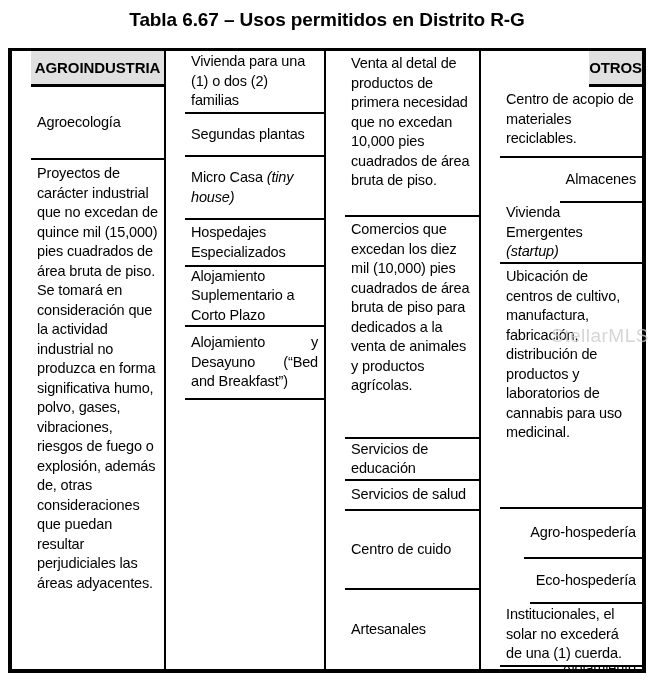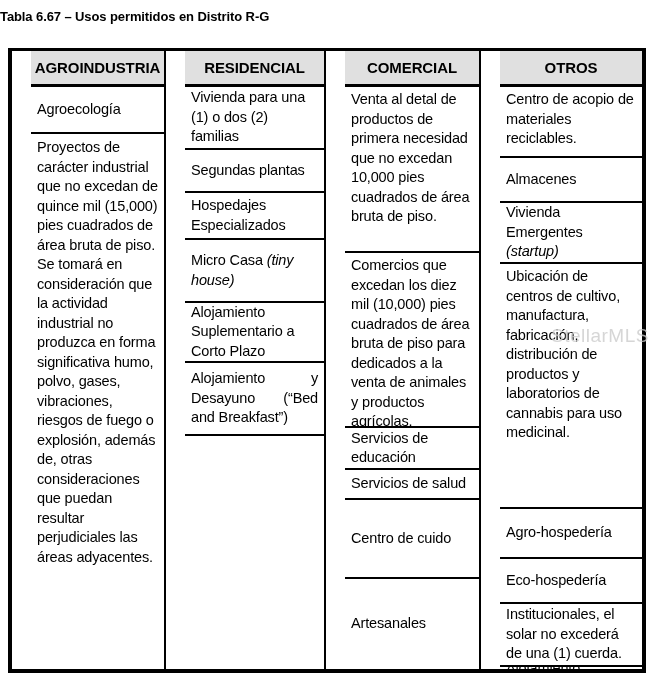--- a/index.html
+++ b/index.html
@@ -2,32 +2,32 @@
 <html><head>
 <meta charset="utf-8">
 <style>
   html,body { margin:0; padding:0; }
   body {
     width:654px; height:681px; background:#ffffff; position:relative;
     font-family:"Liberation Sans", sans-serif; color:#000;
     overflow:hidden;
   }
   .title {
-    margin-top:9px; width:654px; 
-    font-size:13px; font-weight:bold; letter-spacing:-0.1px;
+    margin-top:9px; width:654px; text-align:center;
+    font-size:19px; font-weight:bold; letter-spacing:-0.1px;
   }
   .tbl {
     position:absolute; left:8px; top:48px; width:638px; height:625px;
     border:4px solid #000; border-top-width:3px; box-sizing:border-box;
     background:#fff;
   }
   .cols { display:flex; width:100%; height:100%; }
   .col { display:flex; flex-direction:column; box-sizing:border-box;padding-left:19px; }
   .col.b { border-right:2px solid #000; }
-  .col1 { width:154px; } .col2 { width:160px; } .col3 { width:155px; } .col4 { flex:1; }
+  .col1 { width:154px; } .col2 { width:160px; } .col3 { width:155px; } .col4 { flex:1;align-items:flex-end; }
   .hdr {
     height:36px; box-sizing:border-box; flex:none;
     background:#e0e0e0; border-bottom:3px solid #000;
     display:flex; align-items:center; justify-content:center;
     font-weight:bold; font-size:15px; letter-spacing:-0.1px;
   }
   .cell {
     box-sizing:border-box; flex:none; border-bottom:2px solid #000;
     padding:2px 6px; font-size:14.5px; line-height:19.5px; letter-spacing:-0.15px;
     display:flex; align-items:flex-start; overflow:hidden;
@@ -48,59 +48,57 @@
 
 <div class="title">Tabla 6.67 – Usos permitidos en Distrito R-G</div>
 
 <div class="wm">StellarMLS</div>
 
 <div class="tbl">
   <div class="cols">
 
     <div class="col col1 b">
       <div class="hdr">AGROINDUSTRIA</div>
-      <div class="cell vc" style="height:47px">
+      <div class="cell vc" style="height:73px">
         <div class="t"><span>Agroecología</span></div>
       </div>
       <div class="cell grow" style="padding-top:4px">
         <div class="t"><span>Proyectos de carácter industrial que no excedan de quince mil (15,000) pies cuadrados de área bruta de piso. Se tomará en consideración que la actividad industrial no produzca en forma significativa humo, polvo, gases, vibraciones, riesgos de fuego o explosión, además de, otras consideraciones que puedan resultar perjudiciales las áreas adyacentes.</span></div>
       </div>
     </div>
 
     <div class="col col2 b">
-      <div class="hdr">RESIDENCIAL</div>
       <div class="cell vc" style="height:63px">
         <div class="t"><span>Vivienda para una (1) o dos (2) familias</span></div>
       </div>
       <div class="cell vc" style="height:43px">
         <div class="t"><span>Segundas plantas</span></div>
       </div>
+      <div class="cell vc" style="height:63px">
+        <div class="t"><span>Micro Casa</span> <i>(tiny house)</i></div>
+      </div>
       <div class="cell vc" style="height:47px">
         <div class="t"><span>Hospedajes Especializados</span></div>
-      </div>
-      <div class="cell vc" style="height:63px">
-        <div class="t"><span>Micro Casa</span> <i>(tiny house)</i></div>
       </div>
       <div class="cell vc" style="height:60px">
         <div class="t"><span>Alojamiento Suplementario a Corto Plazo</span></div>
       </div>
       <div class="cell vc just" style="height:73px">
         <div class="t"><span>Alojamiento y Desayuno (“Bed and Breakfast”)</span></div>
       </div>
       <div class="cell grow">
         <div class="t"><span></span></div>
       </div>
     </div>
 
     <div class="col col3 b">
-      <div class="hdr">COMERCIAL</div>
       <div class="cell" style="height:166px; padding-top:3px">
         <div class="t"><span>Venta al detal de productos de primera necesidad que no excedan 10,000 pies cuadrados de área bruta de piso.</span></div>
       </div>
-      <div class="cell" style="height:175px; padding-top:3px">
+      <div class="cell" style="height:222px; padding-top:3px">
         <div class="t"><span>Comercios que excedan los diez mil (10,000) pies cuadrados de área bruta de piso para dedicados a la venta de animales y productos agrícolas.</span></div>
       </div>
       <div class="cell vc" style="height:42px">
         <div class="t"><span>Servicios de educación</span></div>
       </div>
       <div class="cell vc" style="height:30px">
         <div class="t"><span>Servicios de salud</span></div>
       </div>
       <div class="cell vc" style="height:79px">
         <div class="t"><span>Centro de cuido</span></div>

